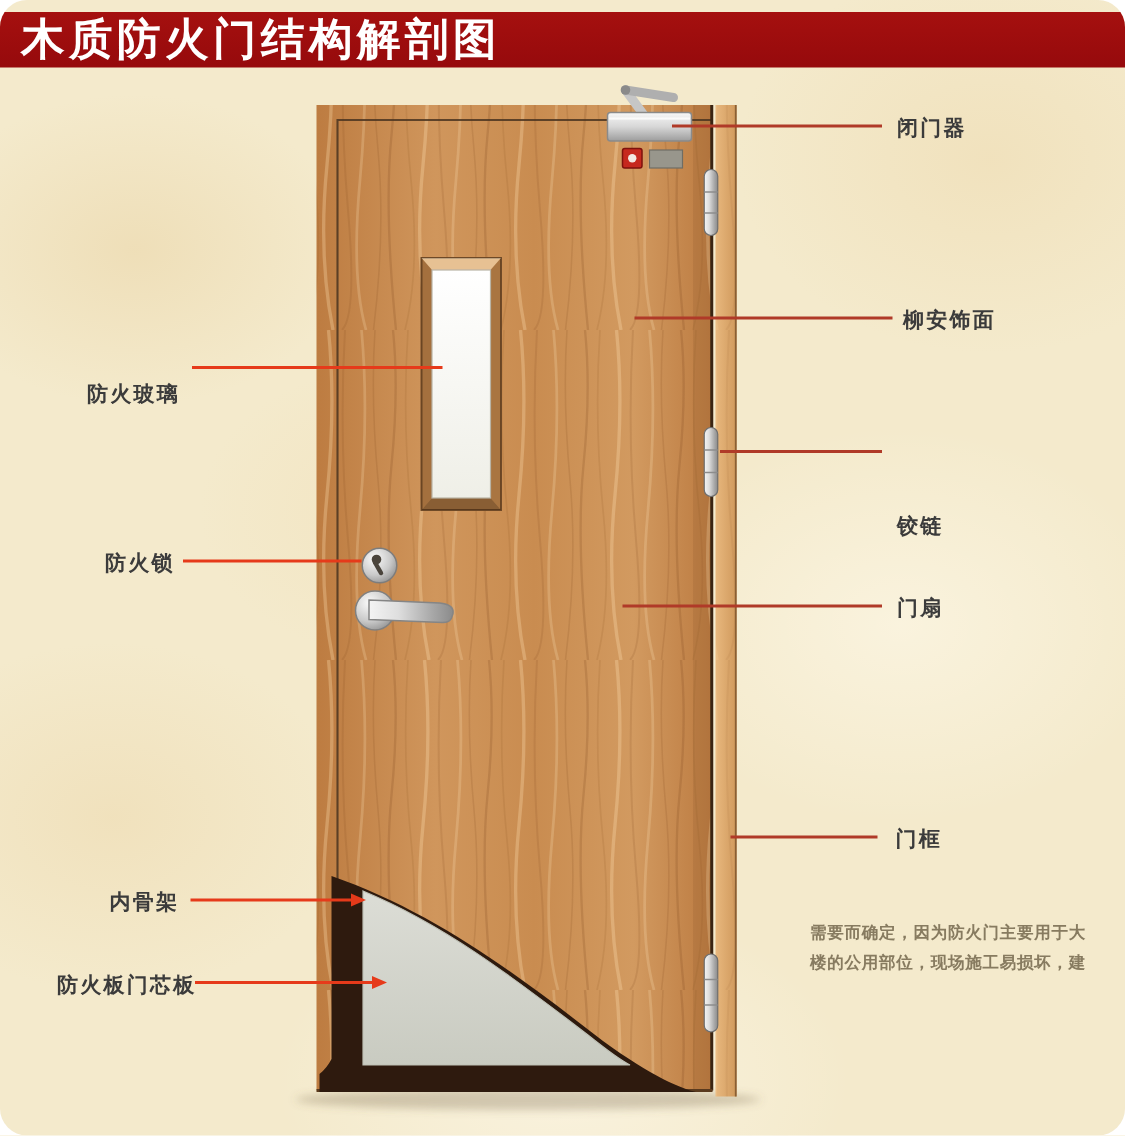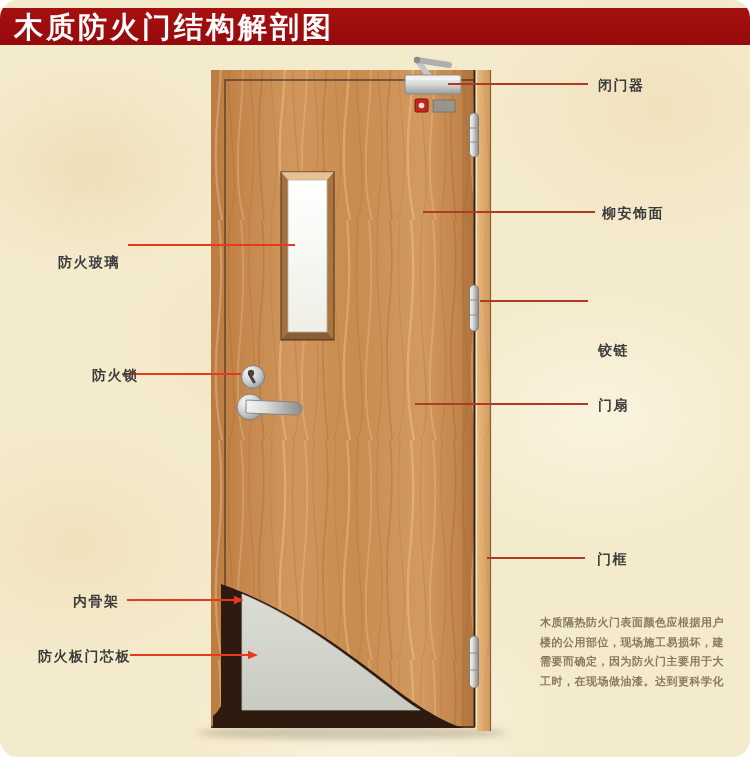--- a/index.html
+++ b/index.html
@@ -189,24 +189,22 @@
     </g>
   </svg>
 
   <div class="lbl" style="left:598px; top:77px;">闭门器</div>
   <div class="lbl" style="left:602px; top:205px;font-family:Liberation Mono, monospace;">柳安饰面</div>
   <div class="lbl" style="left:598px; top:294px;margin-top:48px;">铰链</div>
   <div class="lbl" style="left:598px; top:397px;">门扇</div>
   <div class="lbl" style="left:597px; top:551px;">门框</div>
 
   <div class="lbl" style="left:58px; top:238px;margin-top:16px;">防火玻璃</div>
-  <div class="lbl" style="left:70px; top:367px;margin-left:22px;">防火锁</div>
+  <div class="lbl" style="left:70px; top:367px;">防火锁</div>
   <div class="lbl" style="left:73px; top:593px;text-align:center;">内骨架</div>
   <div class="lbl" style="left:38px; top:648px;">防火板门芯板</div>
 
   <div class="desc">
-    <div class="para-line">木质隔热防火门表面颜色应根据用户</div>
+    <div class="para-line">需要而确定，因为防火门主要用于大</div>
     <div class="para-line">楼的公用部位，现场施工易损坏，建</div>
-    <div class="para-line">需要而确定，因为防火门主要用于大</div>
-    <div class="para-line">工时，在现场做油漆。达到更科学化</div>
   </div>
 
 </div>
 
 </body></html>

